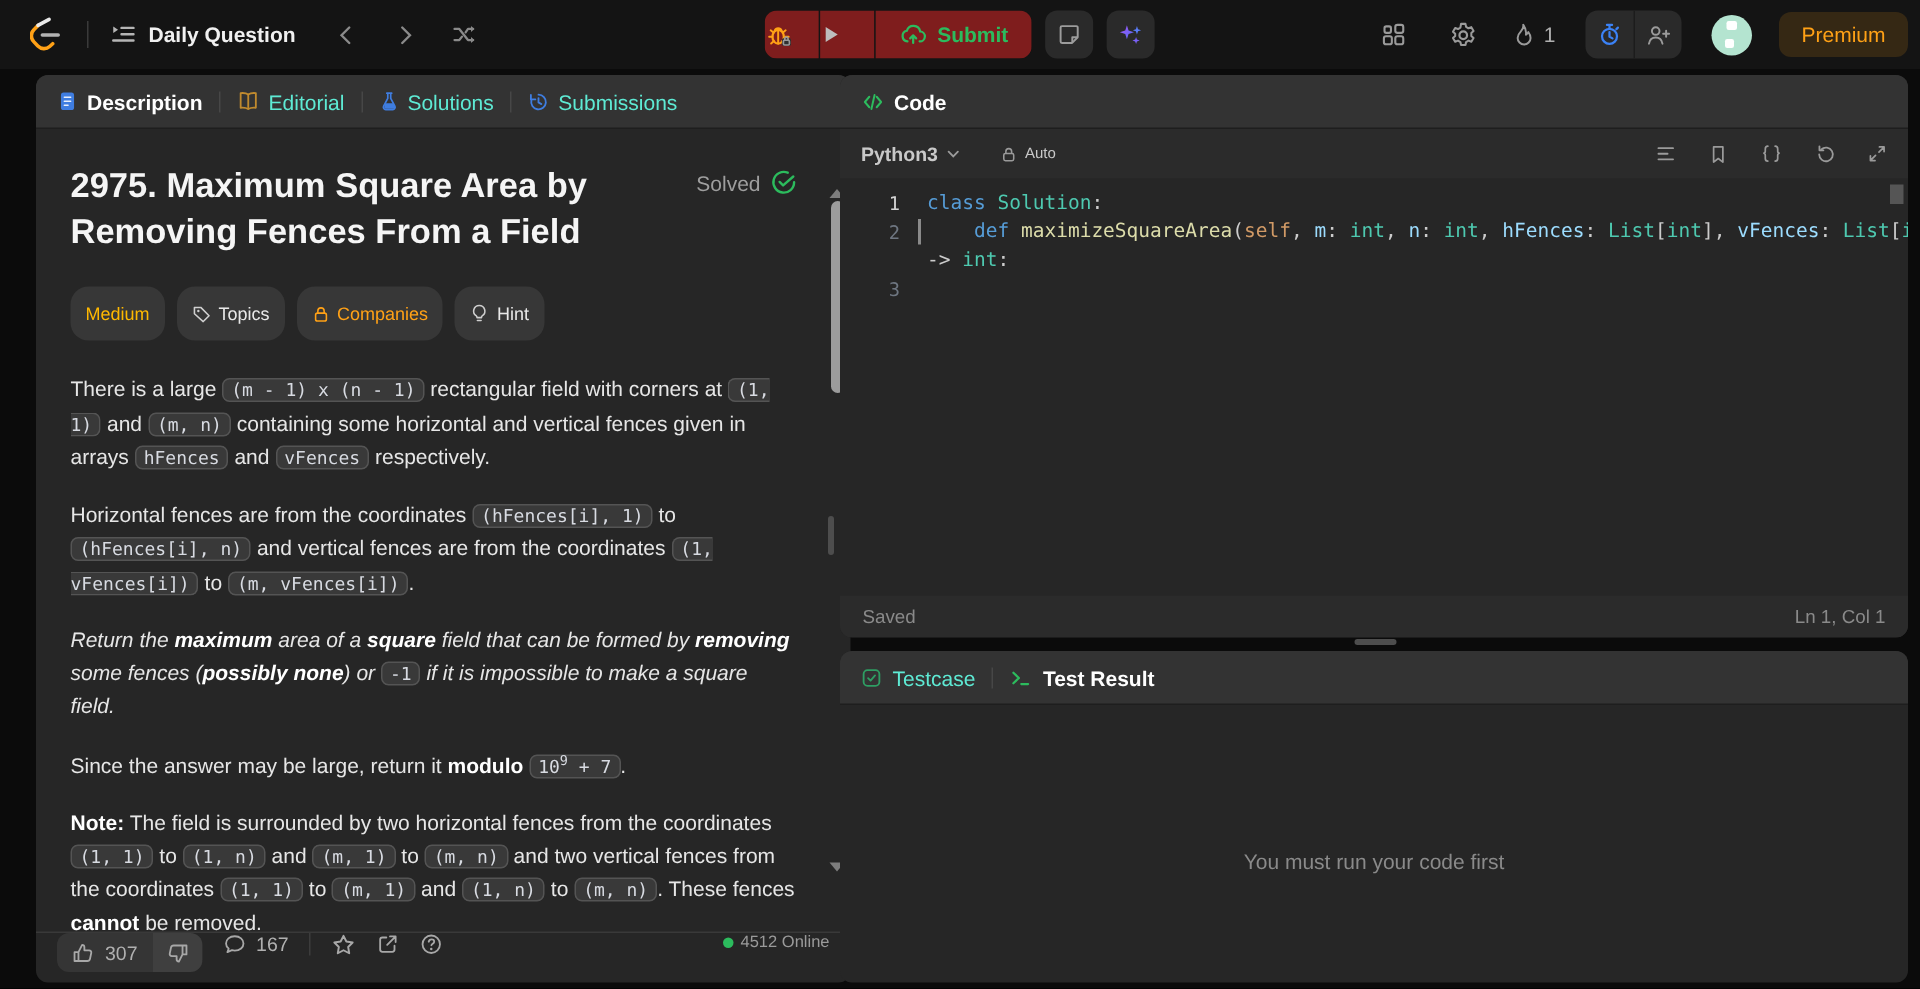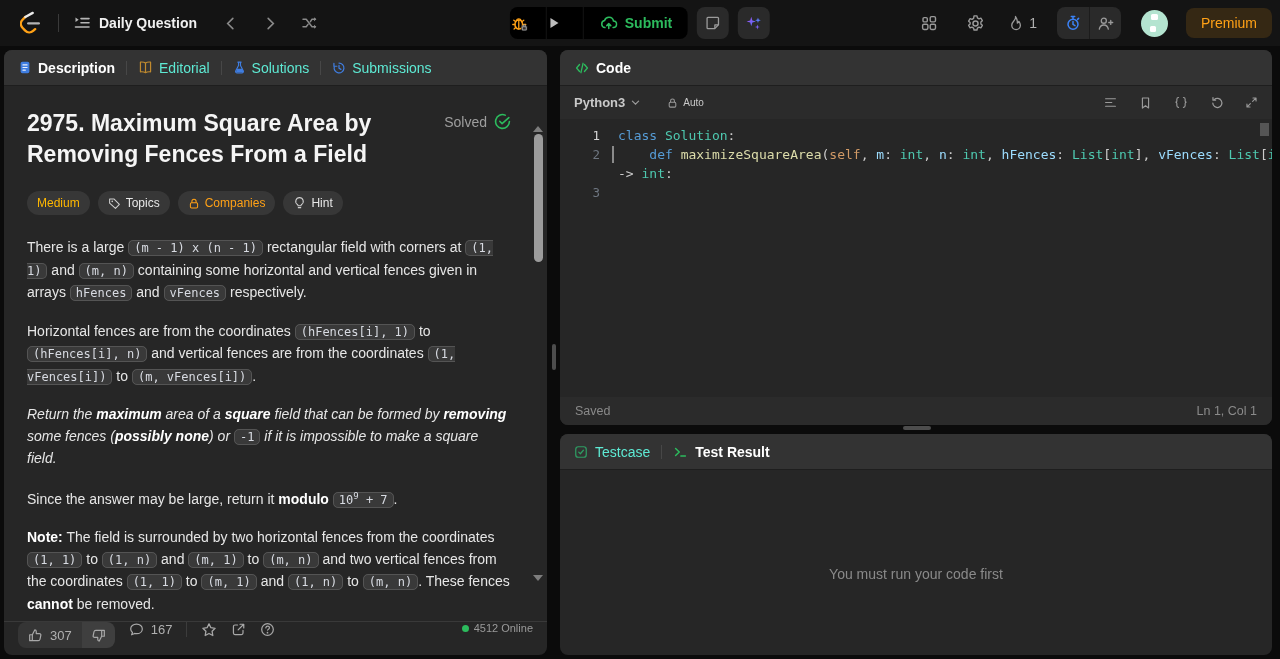--- a/index.html
+++ b/index.html
@@ -10,55 +10,55 @@
   
   .navbar { position:absolute; top:0; left:0; width:1280px; height:46px; background:#141414;
             display:flex; align-items:center; }
   .nav-left { display:flex; align-items:center; gap:14px; margin-left:18px; }
   .nav-divider { width:1px; height:18px; background:#3a3a3a; }
   .nav-item { display:flex; align-items:center; gap:8px; color:#e8e8e8; cursor:pointer; }
   .nav-label { font-size:14px; font-weight:700; color:#f0f0f0; }
   .nav-icon-btn { display:flex; align-items:center; justify-content:center; width:26px; height:26px; color:#8a8a8a; }
   .nav-center { position:absolute; left:50%; transform:translateX(-50%); display:flex; align-items:center; gap:9px; }
   .run-group { display:flex; align-items:stretch; gap:1px; background:#141414; border-radius:8px; overflow:hidden; height:32px; }
-  .run-group > div { background:#000000; display:flex; align-items:center; justify-content:space-between; cursor:pointer; }
+  .run-group > div { background:#7f1d1d; display:flex; align-items:center; justify-content:space-between; cursor:pointer; }
   .seg-debug { width:36px; }
   .seg-run { width:36px; }
   .seg-submit { padding:0 16px; gap:7px; }
   .submit-text { color:#2cbb5d; font-size:14px; font-weight:700; }
   .sq-btn { width:32px; height:32px; background:#2a2a2a; border-radius:8px; display:flex; align-items:center; justify-content:center; cursor:pointer; }
   .nav-right { position:absolute; right:8px; display:flex; align-items:center; gap:20px; }
   .streak { display:flex; align-items:center; gap:6px; color:#b0b0b0; font-size:14px; cursor:pointer; }
   .timer-group { display:flex; height:32px; background:#2a2a2a; border-radius:8px; overflow:hidden; }
   .timer-group > div { width:32px; display:flex; align-items:center; justify-content:center; cursor:pointer; }
   .timer-group > div + div { border-left:1px solid #1c1c1c; }
   .avatar { width:27px; height:27px; border-radius:50%; background:#b4e4d0; position:relative; cursor:pointer; overflow:hidden; }
   .avatar .p1 { position:absolute; left:10px; top:4px; width:7px; height:6px; background:#fff; border-radius:1.5px; }
   .avatar .p2 { position:absolute; left:9px; top:16px; width:6px; height:6px; background:#fff; border-radius:1.5px; }
   .premium-btn { height:30px; padding:0 15px; margin-left:-2px; display:flex; align-items:center; border-radius:8px;
                  background:rgba(255,161,22,0.14); color:#ffa116; font-size:14px; font-weight:500; cursor:pointer; }
 
   
   .panel { position:absolute; background:#262626; border-radius:8px; overflow:hidden; }
-  .left-panel  { left:4px;  top:50px; width:543px; height:605px; display:flex; flex-direction:column; }
+  .left-panel  { left:24px;  top:50px; width:543px; height:605px; display:flex; flex-direction:column; }
   .code-panel  { left:560px; top:50px; width:712px; height:375px; display:flex; flex-direction:column; }
   .test-panel  { left:560px; top:434px; width:712px; height:221px; display:flex; flex-direction:column; }
 
   .strip { height:36px; flex:0 0 36px; background:#333333; display:flex; align-items:center; padding:0 14px; border-bottom:1px solid #1e1e1e; }
   .tab { display:flex; align-items:center; gap:6px; font-size:14px; color:#5eead4; cursor:pointer; white-space:nowrap; }
   .tab.active { color:#ffffff; font-weight:700; }
   .tab-sep { width:1px; height:14px; background:#474747; margin:0 11px; }
 
   
   .desc-scroll { position:relative; flex:1; overflow:hidden; padding:22px 36px 10px 23px; }
   .title-row { display:flex; align-items:flex-start; }
   .q-title { font-size:23px; line-height:31px; font-weight:700; color:#f5f5f5; width:375px; }
   .solved { margin-left:auto; display:flex; align-items:center; gap:7px; color:#9e9e9e; font-size:14px; padding-top:5px; }
   .badges { display:flex; gap:8px; margin-top:21px; }
-  .pill { height:24px; display:flex; align-items:center; gap:5px; padding:0 10px; border-radius:12px;
+  .pill { height:36px; display:flex; align-items:center; gap:5px; padding:0 10px; border-radius:12px;
           background:rgba(255,255,255,0.08); font-size:12px; color:#e8e8e8; cursor:pointer; white-space:nowrap; }
   .pill.medium { color:#ffb800; }
   .pill.companies { color:#ffa116; }
   .desc-body { margin-top:22px; font-size:14px; line-height:21.5px; color:#e6e6e6; }
   .desc-body p { margin-bottom:16px; }
   .desc-body strong { color:#ffffff; font-weight:700; }
   .desc-body em { font-style:italic; }
   .desc-body code { font-family:"DejaVu Sans Mono", monospace; font-style:normal; font-size:12px;
         background:rgba(255,255,255,0.09); border:1px solid rgba(255,255,255,0.14); border-radius:5px;
         padding:0 5px; color:#d8dbe2; }

